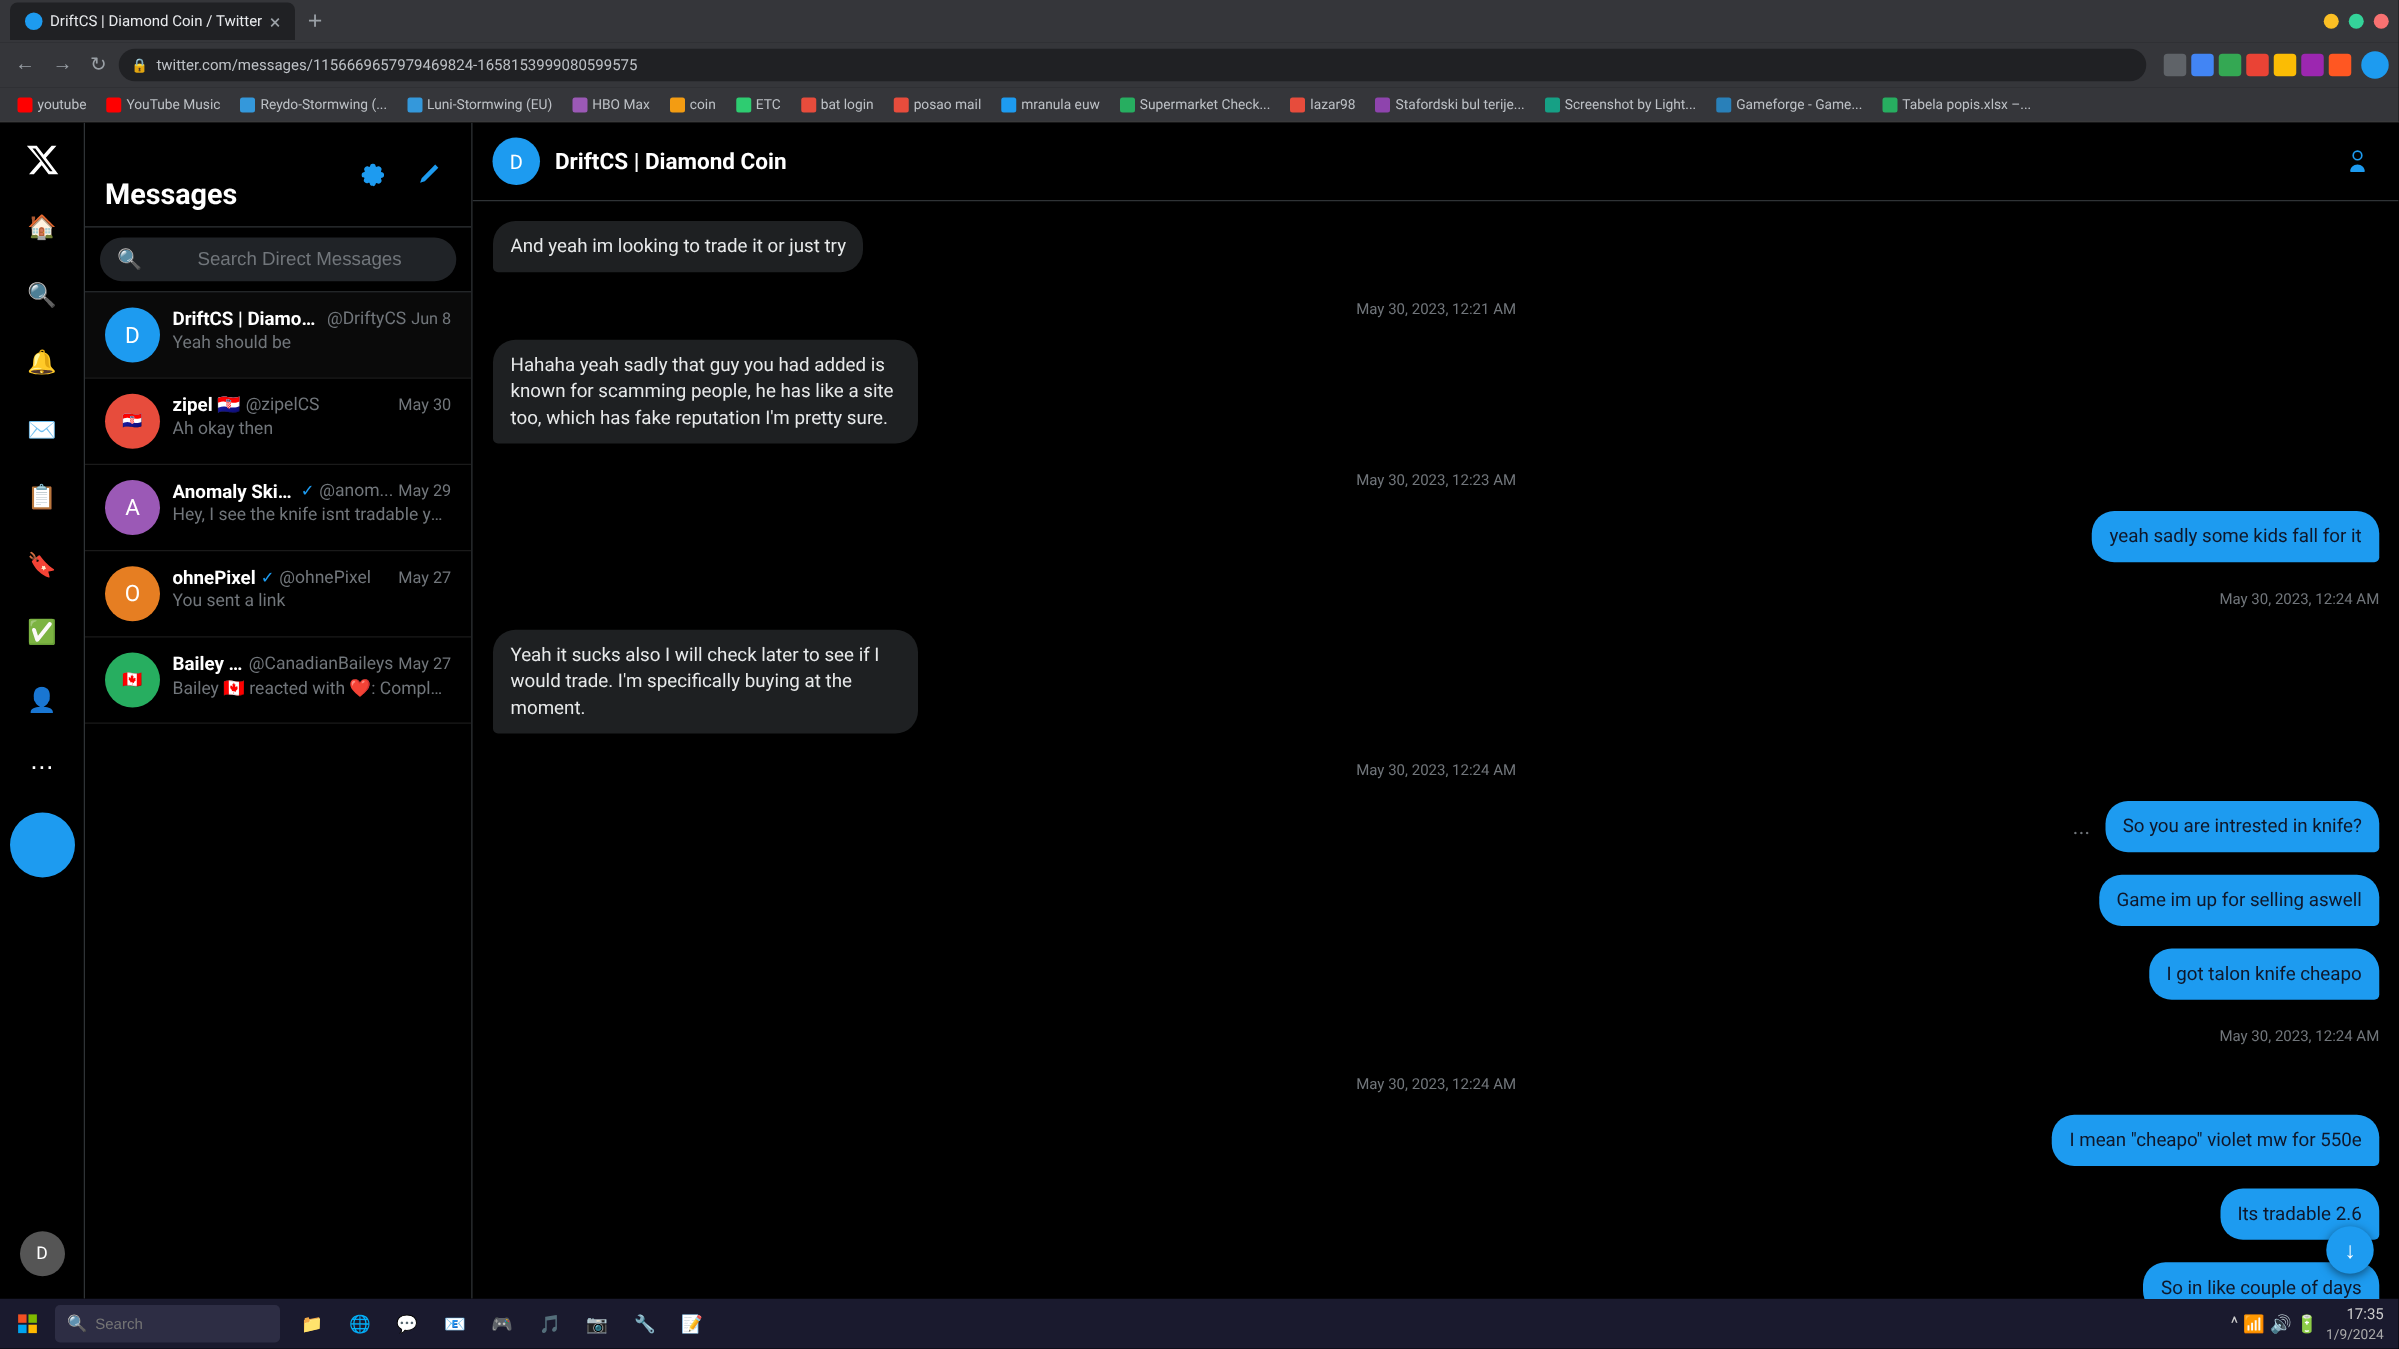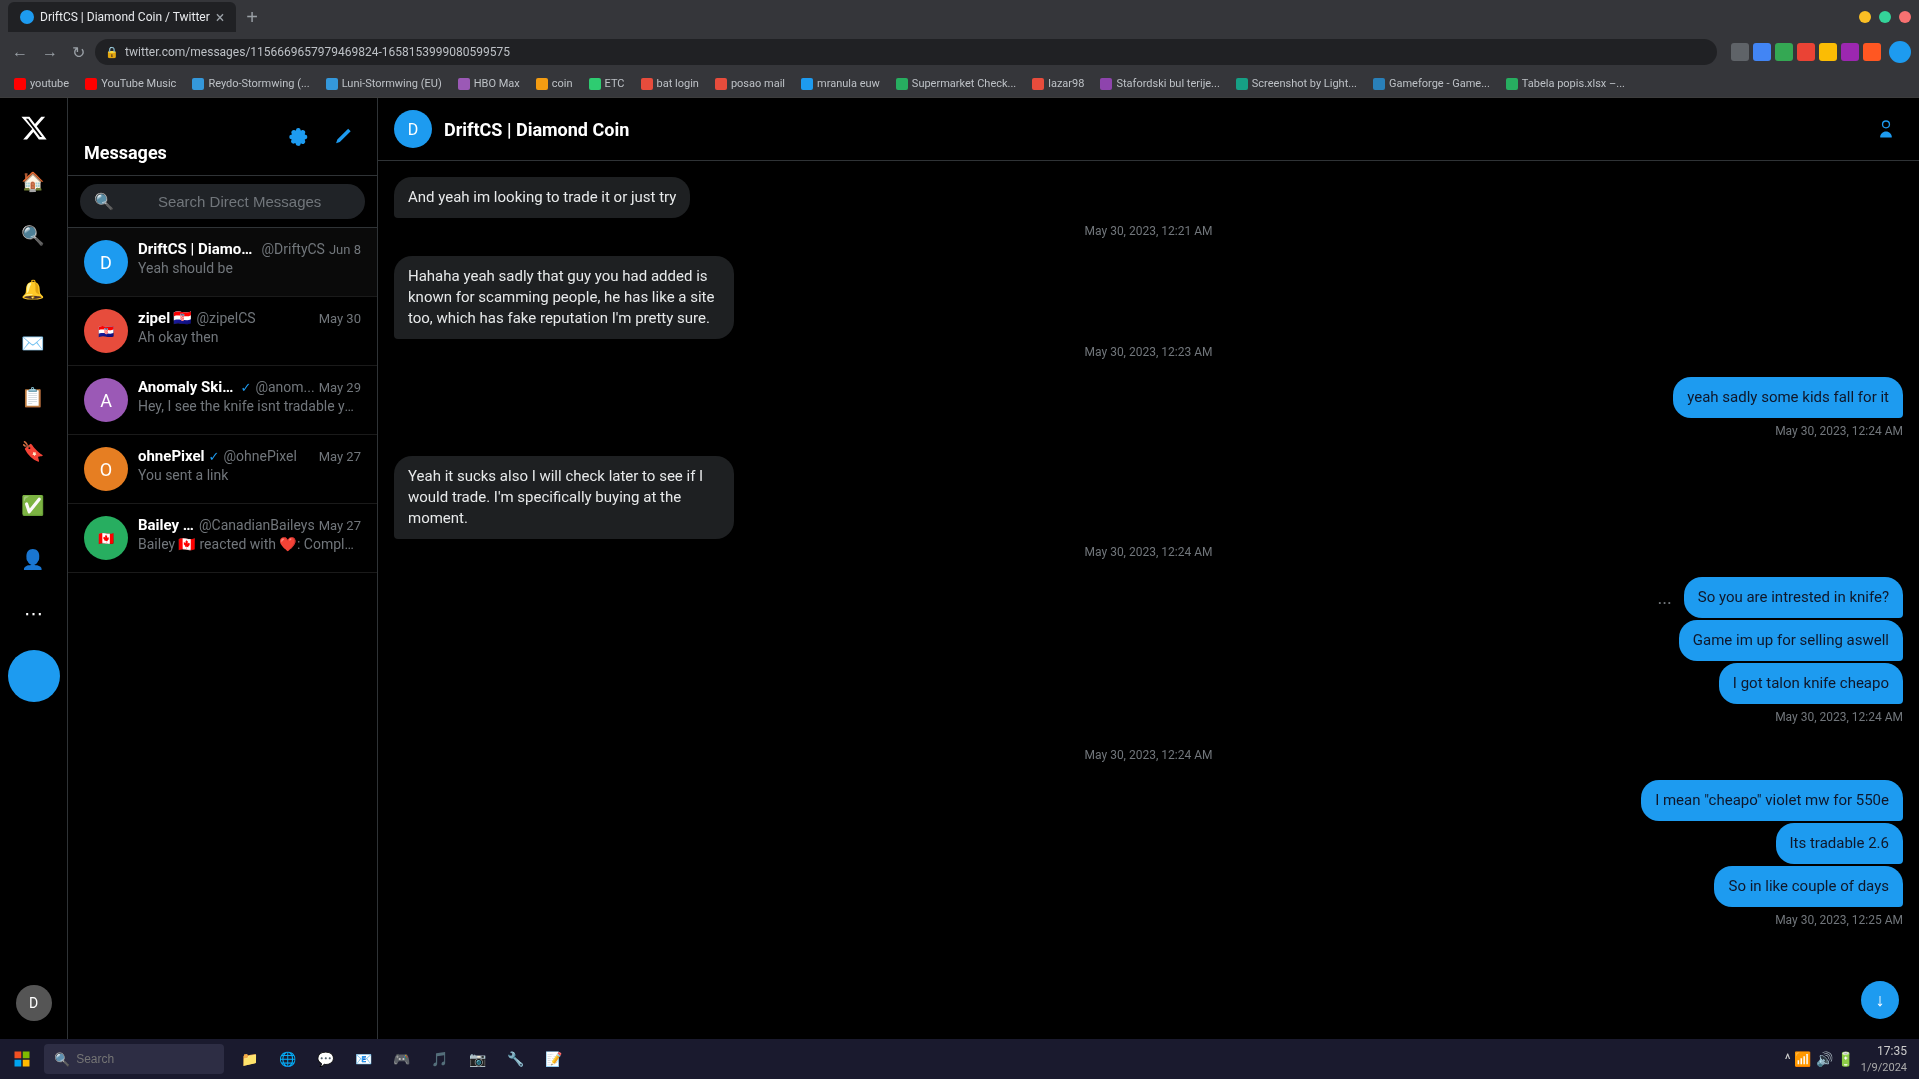--- a/index.html
+++ b/index.html
@@ -193,21 +193,21 @@
       overflow: hidden;
     }
     .messages-header {
       display: flex;
       align-items: center;
       justify-content: space-between;
       padding: 12px 16px;
       border-bottom: 1px solid #2f3336;
     }
     .messages-title {
-      font-size: 18px;
+      font-size: 23px;
       font-weight: bold;
       margin-top: 32px;
     }
     .header-icons {
       display: flex;
       gap: 12px;
       color: #1d9bf0;
     }
     .header-icon-btn {
       width: 34px;
@@ -318,21 +318,21 @@
     }
 
     .chat-messages {
       flex: 1;
       overflow-y: auto;
       padding: 16px;
       display: flex;
       flex-direction: column;
       gap: 4px;
     }
-    .message-group { display: flex; flex-direction: column; gap: 0; margin-bottom: 8px; }
+    .message-group { display: flex; flex-direction: column; gap: 16px; margin-bottom: 8px; }
     .message-row {
       display: flex;
       align-items: flex-end;
       gap: 8px;
     }
     .message-row.sent { justify-content: flex-end; }
     .message-row.received { justify-content: flex-start; }
     .message-bubble {
       max-width: 340px;
       padding: 10px 14px;

